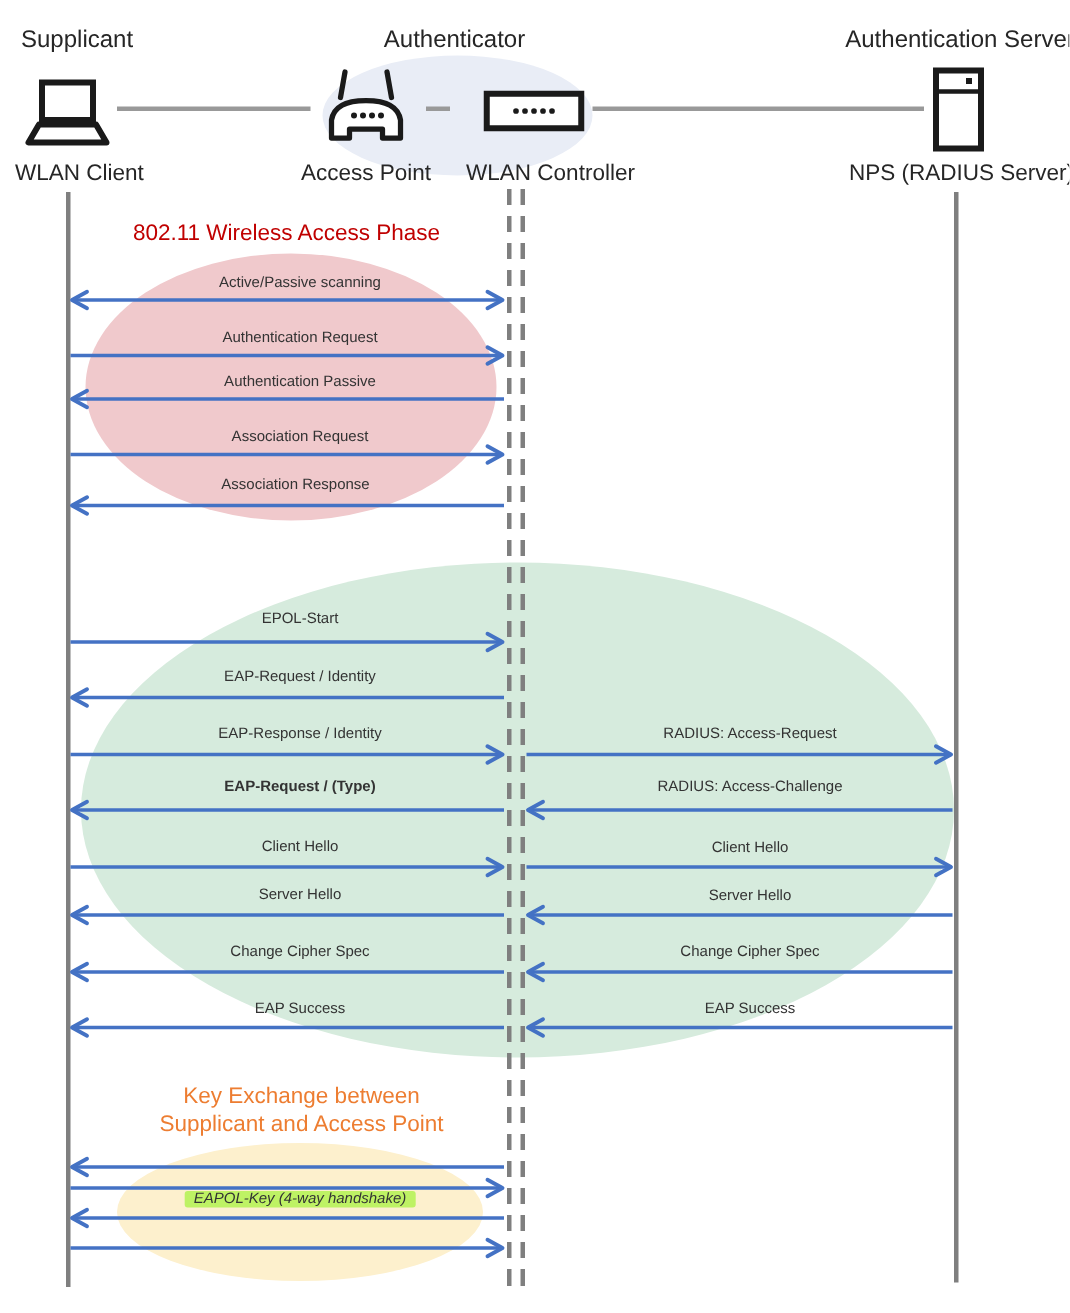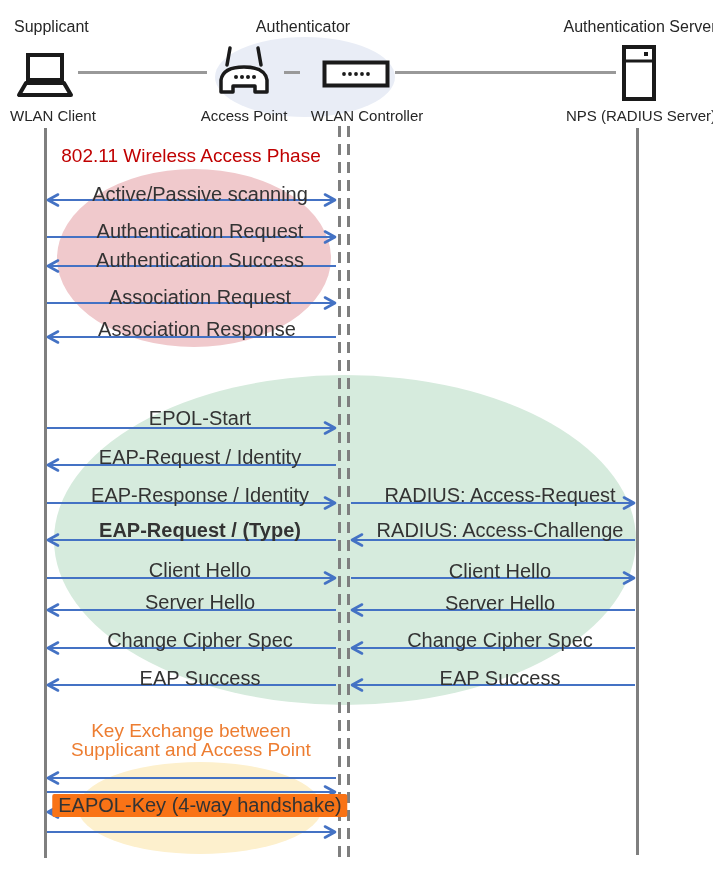--- a/index.html
+++ b/index.html
@@ -35,30 +35,30 @@
   #ellipse-yellow{left:78px;top:762px;width:244px;height:92px;background:#FDF0CD;}
   
   .lifeline{position:absolute;width:3px;background:#7F7F7F;}
   #ll-left{left:44px;top:128px;height:730px;}
   #ll-right{left:636px;top:128px;height:727px;}
   .lifeline-dashed{position:absolute;width:3px;top:126px;height:736px;
     background:repeating-linear-gradient(to bottom,#7F7F7F 0 11px,transparent 11px 18px);}
   #ll-mid1{left:338px;}
   #ll-mid2{left:347px;}
   
-  .phase-title{position:absolute;font-size:19px;transform:translateX(-50%);
+  .phase-title{position:absolute;font-size:15px;transform:translateX(-50%);
     text-align:center;white-space:pre-line;line-height:19px;}
   #phase1-title{left:191px;top:146px;color:#C00000;}
   #phase2-title{left:207px;top:376px;color:#2FB374;}
-  #phase3-title{left:191px;top:721px;color:#ED7D31;}
+  #phase3-title{left:201px;top:721px;color:#ED7D31;}
   
   #arrow-layer{position:absolute;left:0;top:0;}
-  .msg-label{position:absolute;transform:translateX(-50%);font-size:20px;
+  .msg-label{position:absolute;transform:translateX(-50%);font-size:10px;
     color:#333333;white-space:nowrap;}
-  .msg-label.bg{background:#f97316;padding:0 6px;border-radius:2px;}
+  .msg-label.bg{background:#bef264;padding:0 6px;border-radius:2px;font-style:italic;}
 </style>
 </head>
 <body>
 
 <div class="canvas">
 
   <div class="hdr-ellipse"></div>
 
   <div class="role" id="role-supplicant">Supplicant</div>
   <div class="role" id="role-authenticator">Authenticator</div>
@@ -213,21 +213,21 @@
       </g>
       <g>
         <line x1="47" x2="333" y1="832" y2="832" stroke="#4472C4" stroke-width="2.2"></line>
         <polyline points="325,826.5 335,832 325,837.5" fill="none" stroke="#4472C4" stroke-width="2.6" stroke-linecap="round" stroke-linejoin="round"></polyline>
       </g>
     </svg>
 
   <div id="labels-layer">
       <div class="msg-label" style="left: 200px; top: 183px;">Active/Passive scanning</div>
       <div class="msg-label" style="left: 200px; top: 220px;">Authentication Request</div>
-      <div class="msg-label" style="left: 200px; top: 249px;">Authentication Success</div>
+      <div class="msg-label" style="left: 200px; top: 249px;">Authentication Passive</div>
       <div class="msg-label" style="left: 200px; top: 286px;">Association Request</div>
       <div class="msg-label" style="left: 197px; top: 318px;">Association Response</div>
       <div class="msg-label" style="left: 200px; top: 407px;">EPOL-Start</div>
       <div class="msg-label" style="left: 200px; top: 446px;">EAP-Request / Identity</div>
       <div class="msg-label" style="left: 200px; top: 484px;">EAP-Response / Identity</div>
       <div class="msg-label" style="left: 500px; top: 484px;">RADIUS: Access-Request</div>
       <div class="msg-label" style="left: 200px; top: 519px; font-weight: bold;">EAP-Request / (Type)</div>
       <div class="msg-label" style="left: 500px; top: 519px;">RADIUS: Access-Challenge</div>
       <div class="msg-label" style="left: 200px; top: 559px;">Client Hello</div>
       <div class="msg-label" style="left: 500px; top: 560px;">Client Hello</div>

